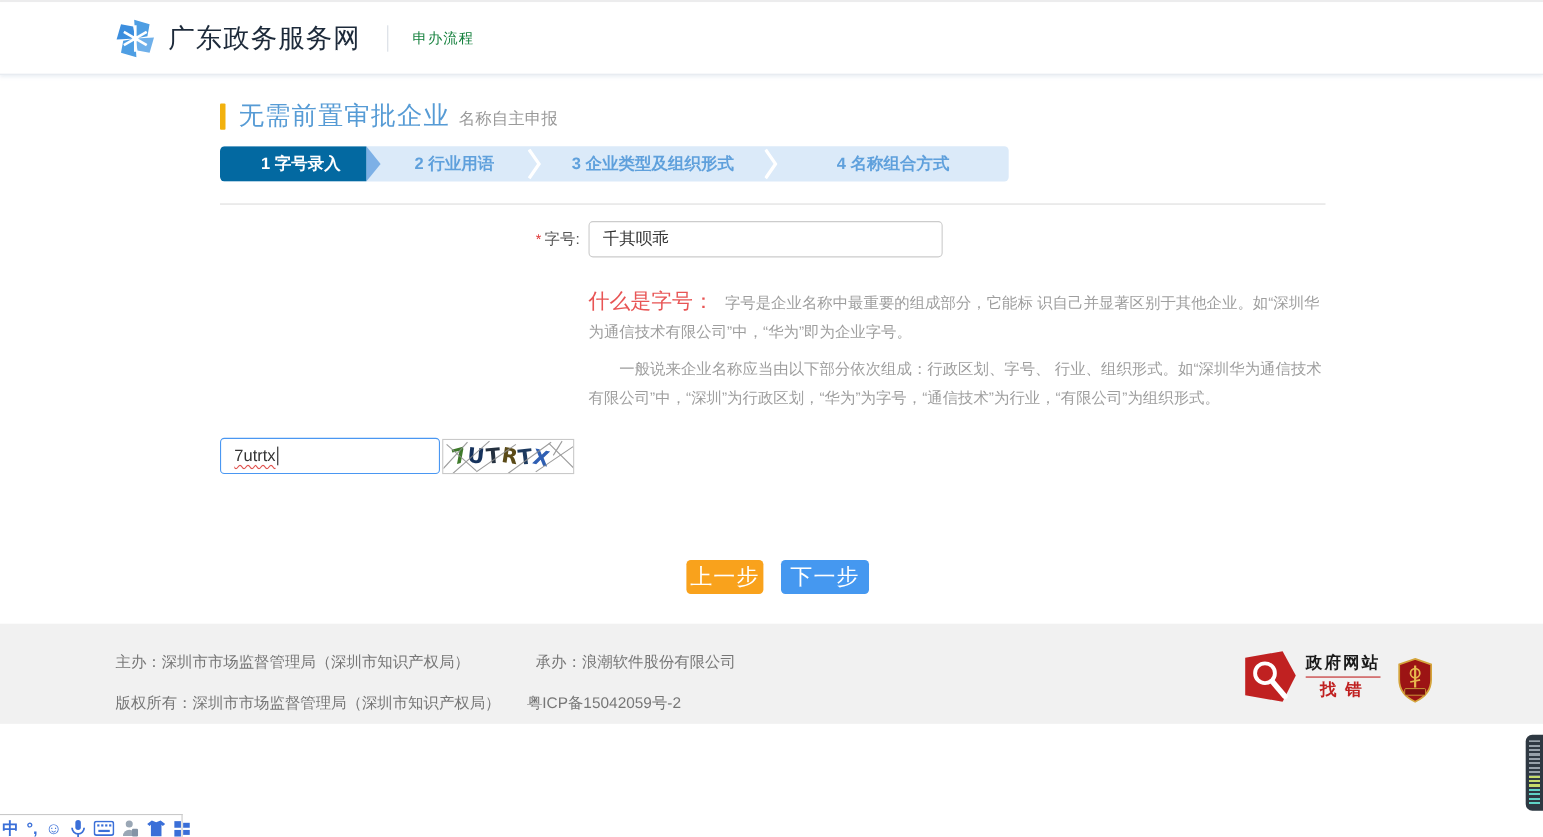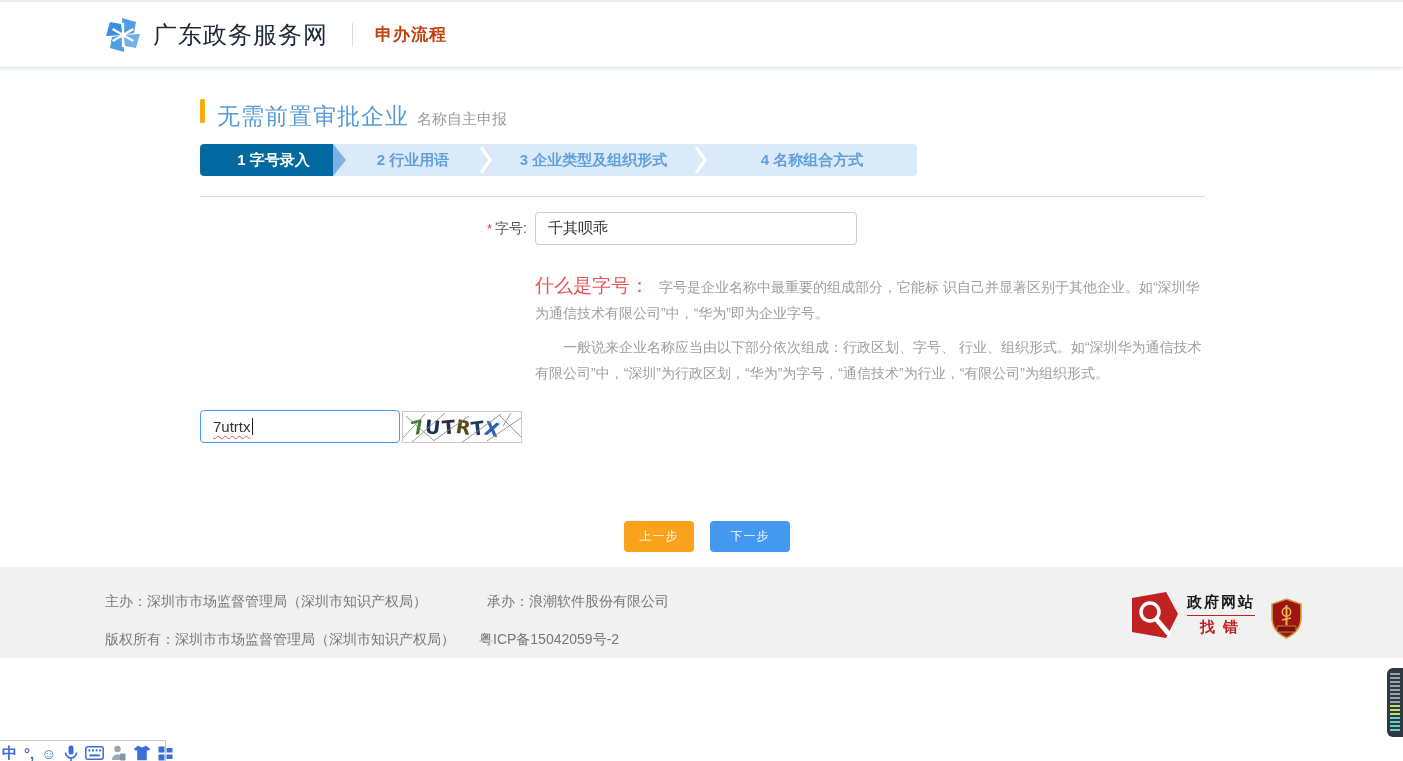--- a/index.html
+++ b/index.html
@@ -7,29 +7,29 @@
   body { font-family:"Liberation Sans","DejaVu Sans",sans-serif; background:#fff; position:relative; }
 
   .top-line { height:2px; background:#ededed; }
 
   
   .header { height:66px; background:#fff; border-bottom:1px solid #e3e8ee; box-shadow:0 2px 3px rgba(180,195,215,.25); display:flex; align-items:center; padding-left:103px; position:relative; z-index:2; }
   .logo-wrap { display:flex; align-items:center; cursor:pointer; }
   .logo-svg { width:40px; height:40px; margin-right:10px; }
   .site-name { font-size:24px; color:#1d2a3a; font-weight:500; letter-spacing:1px; }
   .header-divider { width:1px; height:24px; background:#d7dde4; margin:0 22px 0 24px; }
-  .section-title { font-size:17px; color:#c2410c; font-weight:bold; letter-spacing:1px; }
+  .section-title { font-size:13px; color:#15803d; font-weight:normal; letter-spacing:1px; }
 
   
   .main { position:relative; height:499px; background:#fff; }
   .content { margin-left:200px; width:1010px; }
 
   .page-title-row { display:flex; align-items:baseline; padding-top:22px; }
   .title-bar { width:5px; height:24px; background:#f2b10e; align-self:center; margin-right:12px; border-radius:1px; }
-  .page-title { font-size:23px; color:#569bd5; letter-spacing:1px;margin-top:11px; }
+  .page-title { font-size:23px; color:#569bd5; letter-spacing:1px; }
   .page-subtitle { font-size:15px; color:#9a9a9a; margin-left:8px; }
 
   .steps { display:flex; align-items:stretch; height:32px; margin-top:12px; width:717px; border-radius:4px; overflow:hidden; background:#dbeaf9; }
   .step { display:flex; align-items:center; justify-content:center; font-size:15px; font-weight:bold; color:#5fa0dc; cursor:pointer; }
   .step.active { background:#0369a1; color:#fff; padding:0 6px 0 20px; width:133px; position:relative; border-radius:4px 0 0 4px; }
   .step-arrow { width:0; height:0; border-top:16px solid transparent; border-bottom:16px solid transparent; border-left:13px solid #7db0e6; }
   .step.s2 { width:134px; } .step.s3 { width:203px; } .step.s4 { width:210px; }
   .chev { display:flex; align-items:center; }
 
   .rule { height:1px; background:#dcdcdc; width:1005px; margin-top:20px; }
@@ -49,21 +49,21 @@
   .caret { display:inline-block; width:1px; height:17px; background:#222; margin-left:1px; }
   .captcha-img { width:120px; height:32px; border:1px solid #c9c9c9; margin-left:2px; background:#fff; position:relative; overflow:hidden; cursor:pointer; }
   .cap-text { position:absolute; left:8px; top:4px; font-weight:bold; font-size:19px; letter-spacing:1px; font-family:"DejaVu Sans",sans-serif; white-space:nowrap; }
   .cap-ch { display:inline-block; }
   .cap-ch0 { transform:rotate(-14deg); } .cap-ch1 { transform:rotate(6deg); }
   .cap-ch2 { transform:rotate(-5deg); } .cap-ch3 { transform:rotate(9deg); }
   .cap-ch4 { transform:rotate(-7deg) translateY(1px); } .cap-ch5 { transform:rotate(12deg) translateY(2px); }
   .cap-noise { position:absolute; left:0; top:0; }
 
   .btn-row { margin-left:424px; margin-top:78px; display:flex; gap:16px; }
-  .btn { height:31px; border:none; border-radius:4px; color:#fff; font-size:12px; cursor:pointer; font-family:"Liberation Sans","DejaVu Sans",sans-serif; letter-spacing:1px; }
+  .btn { height:31px; border:none; border-radius:4px; color:#fff; font-size:20px; cursor:pointer; font-family:"Liberation Sans","DejaVu Sans",sans-serif; letter-spacing:1px; }
   .btn-prev { width:70px; background:#f9a21c; }
   .btn-next { width:80px; background:#4598f0; }
 
   
   .footer { height:91px; background:#f1f1f1; position:relative; padding:26px 0 0 105px; font-size:14px; color:#777; }
   .footer-line { margin-bottom:20px; }
   .f-undertake { margin-left:60px; }
   .f-icp { margin-left:24px; }
 
   .find-error { position:absolute; top:24px; right:148px; display:flex; align-items:center; cursor:pointer; }

